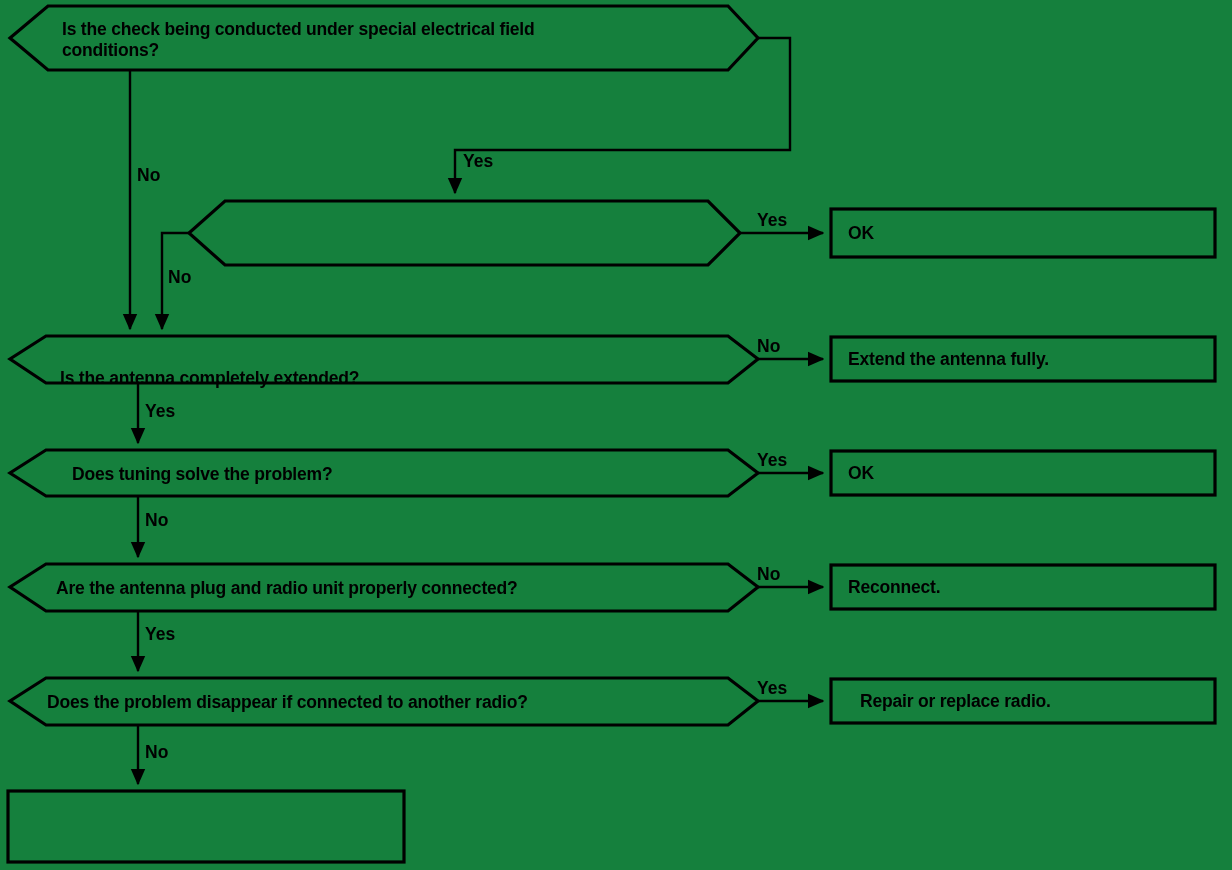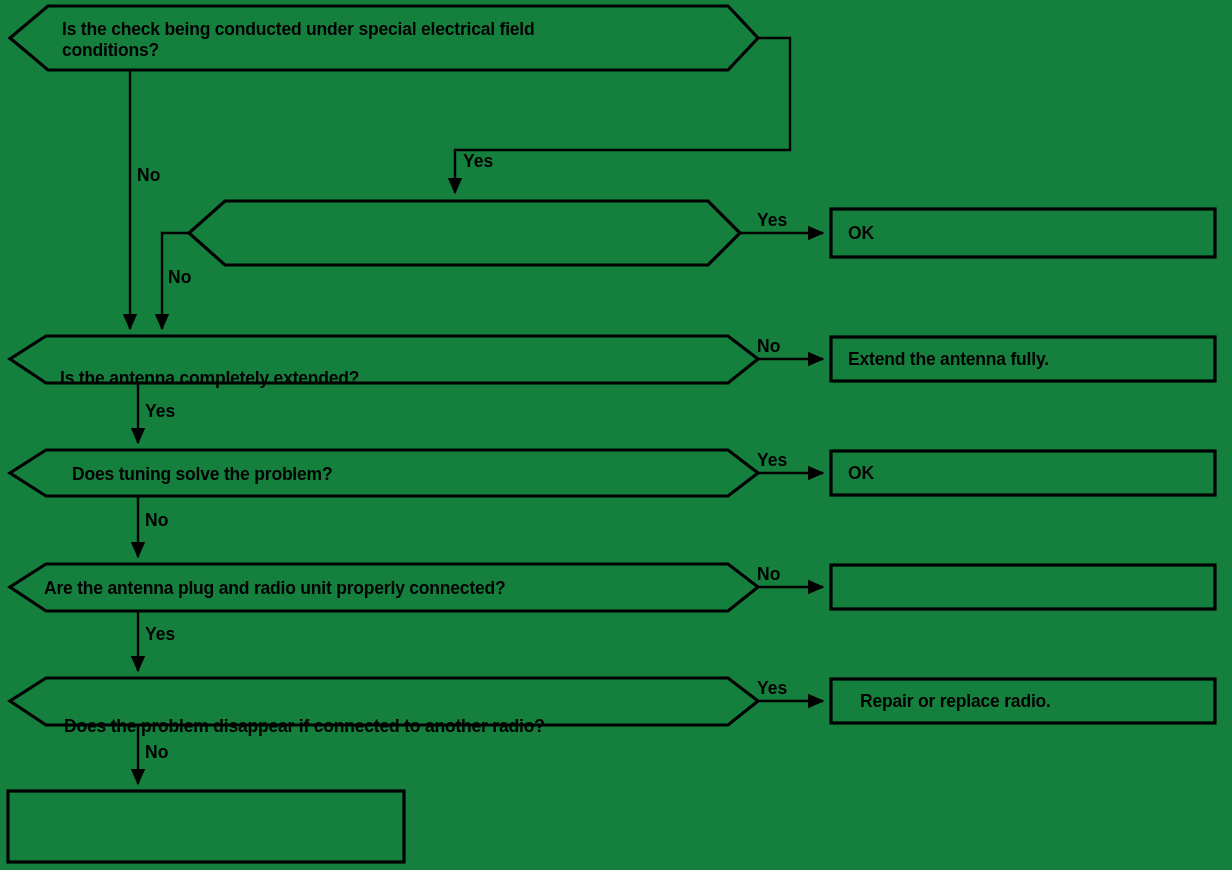--- a/index.html
+++ b/index.html
@@ -133,35 +133,36 @@
   <div class="hit" style="left:10px; top:6px; width:748px; height:64px;"></div>
 
   <div class="hit" style="left:189px; top:201px; width:551px; height:64px;"></div>
 
   <div class="node-text" style="left:60px; top:350px; width:660px;margin-top:18px;">Is the antenna completely extended?</div>
   <div class="hit" style="left:10px; top:336px; width:748px; height:47px;"></div>
 
   <div class="node-text" style="left:60px; top:464px; width:660px;margin-left:12px;">Does tuning solve the problem?</div>
   <div class="hit" style="left:10px; top:450px; width:748px; height:46px;"></div>
 
-  <div class="node-text" style="left:44px; top:578px; width:680px;">Are the antenna plug and radio unit properly connected?</div>
+  <div class="node-text" style="left:56px; top:578px; width:680px;">Are the antenna plug and radio unit properly connected?</div>
   <div class="hit" style="left:10px; top:564px; width:748px; height:47px;"></div>
 
-  <div class="node-text" style="left:64px; top:692px; width:680px;margin-top:24px;">Does the problem disappear if connected to another radio?</div>
+  <div class="node-text" style="left:47px; top:692px; width:680px;">Does the problem disappear if connected to another radio?</div>
   <div class="hit" style="left:10px; top:678px; width:748px; height:47px;"></div>
 
   <div class="node-text" style="left:848px; top:223px; width:356px;">OK</div>
   <div class="hit" style="left:831px; top:209px; width:384px; height:48px;"></div>
 
   <div class="node-text" style="left:848px; top:349px; width:356px;">Extend the antenna fully.</div>
   <div class="hit" style="left:831px; top:337px; width:384px; height:44px;"></div>
 
   <div class="node-text" style="left:848px; top:463px; width:356px;">OK</div>
   <div class="hit" style="left:831px; top:451px; width:384px; height:44px;"></div>
 
+  <div class="node-text" style="left:848px; top:577px; width:356px;">Reconnect.</div>
   <div class="hit" style="left:831px; top:565px; width:384px; height:44px;"></div>
 
   <div class="node-text" style="left:860px; top:691px; width:356px;">Repair or replace radio.</div>
   <div class="hit" style="left:831px; top:679px; width:384px; height:44px;"></div>
 
   <div class="hit" style="left:8px; top:791px; width:396px; height:71px;"></div>
 
 
   <div class="edge-label" style="left:463px; top:152px;">Yes</div>
   <div class="edge-label" style="left:137px; top:166px;">No</div>

